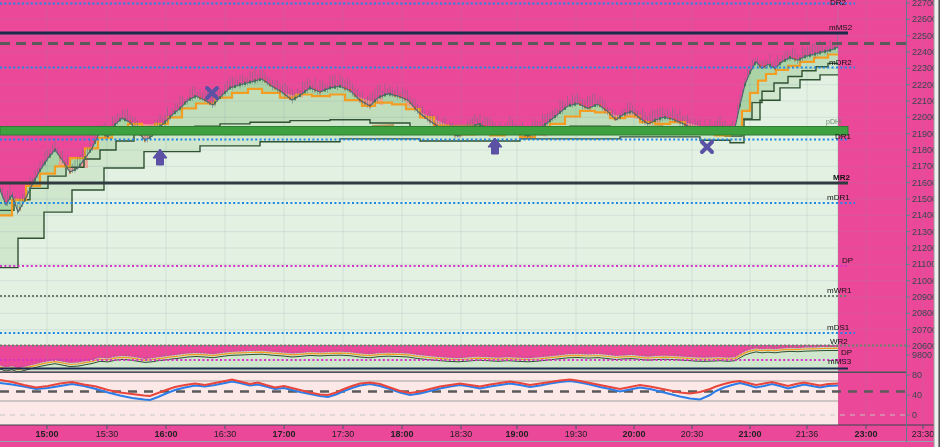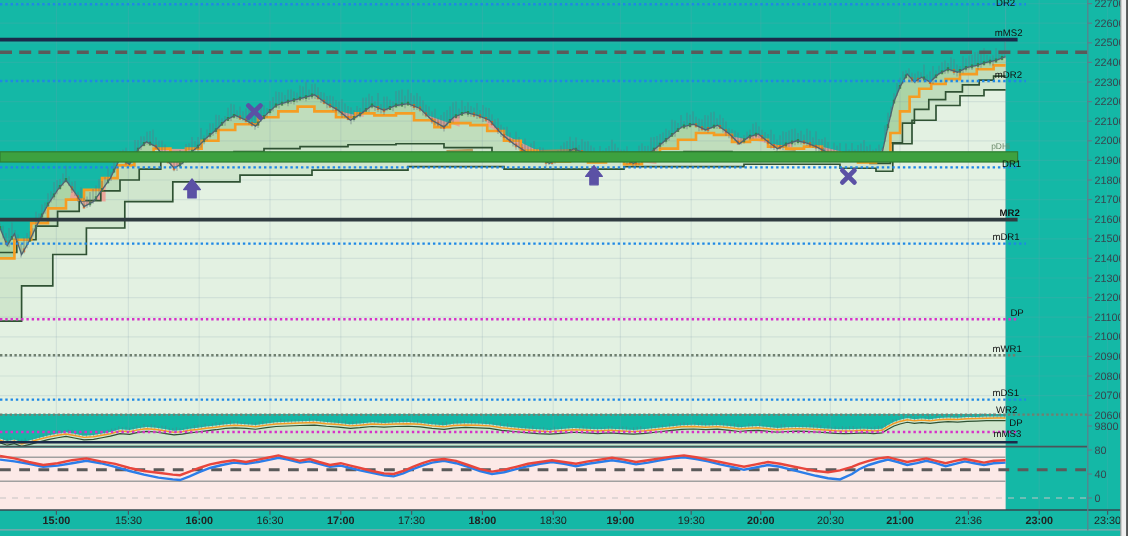--- a/index.html
+++ b/index.html
@@ -1,16 +1,16 @@
 <!DOCTYPE html>
 <html><head>
 <meta charset="utf-8">
 <style>
   html,body{margin:0;padding:0;background:#ffffff;}
-  .screen{position:relative;width:940px;height:447px;background:#14b8a6;overflow:hidden;
+  .screen{position:relative;width:940px;height:447px;background:#ec4899;overflow:hidden;
           font-family:"Liberation Sans",sans-serif;}
   svg text{font-family:"Liberation Sans",sans-serif;}
 </style>
 </head>
 <body>
 
 <div class="screen">
   <svg id="chart" width="940" height="447" viewBox="0 0 940 447">
       <g>
         <path d="M0 190.0 L6 204.7 L12 194.9 L18 212.1 L25 199.8 L32 185.1 L40 170.4 L48 158.2 L55 150.0 L62 159.8 L70 172.1 L78 168.0 L85 158.2 L92 148.4 L100 132.0 L108 136.9 L115 124.7 L122 118.2 L130 122.2 L138 132.0 L145 140.2 L152 136.1 L158 128.0 L165 122.2 L172 114.9 L180 108.3 L188 100.2 L196 96.1 L205 100.2 L213 105.1 L222 95.3 L230 87.9 L240 84.7 L250 82.2 L262 79.0 L272 86.3 L282 92.0 L292 100.2 L300 95.3 L310 87.9 L320 92.0 L330 87.9 L340 86.3 L350 90.4 L360 100.2 L370 105.9 L378 97.7 L388 93.7 L398 96.1 L408 100.2 L418 111.6 L428 119.8 L438 126.3 L448 132.0 L458 136.1 L468 130.4 L478 123.9 L488 128.0 L498 132.0 L508 128.0 L518 132.0 L528 136.1 L538 130.4 L548 122.2 L558 114.1 L568 105.9 L578 103.5 L588 108.3 L598 104.3 L608 111.6 L616 119.8 L624 114.1 L632 111.6 L640 118.2 L648 123.9 L656 119.8 L664 117.3 L672 119.0 L680 122.2 L688 126.3 L696 130.4 L704 132.0 L712 130.4 L720 128.0 L728 132.0 L735 128.0 L740 105.1 L745 84.7 L750 72.4 L756 61.8 L762 68.3 L768 64.3 L775 68.3 L782 61.8 L790 57.7 L798 60.2 L806 56.1 L814 54.5 L822 52.0 L830 50.4 L838 47.1 L838 345 L0 345 Z" fill="#e3f1e2"></path>

